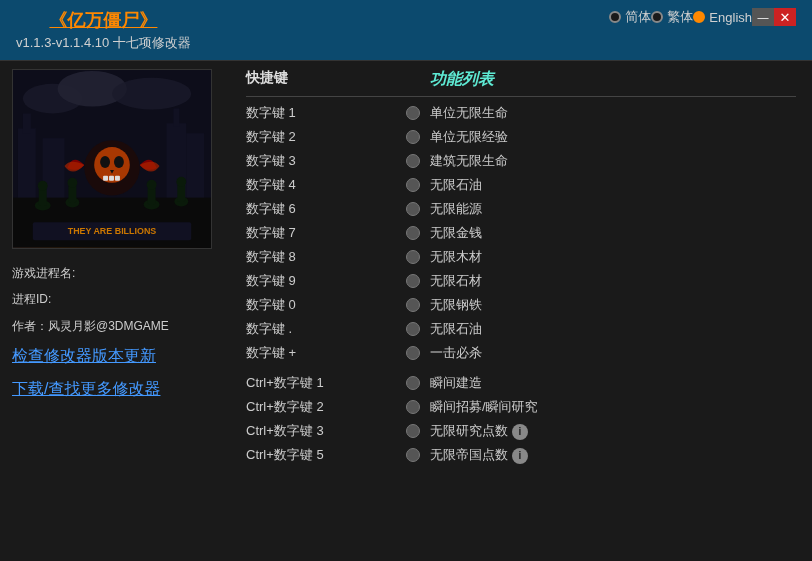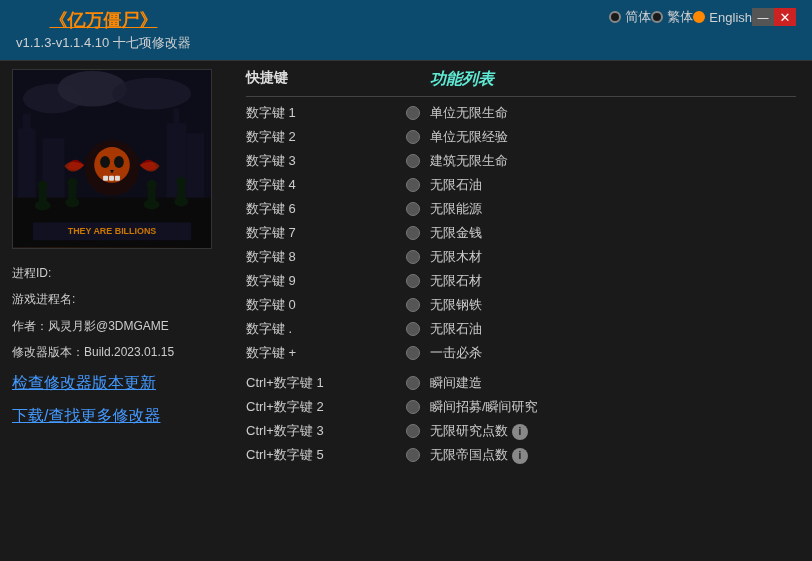--- a/index.html
+++ b/index.html
@@ -315,30 +315,27 @@
         <rect x="56" y="117" width="8" height="18" fill="#0a1a0a" rx="2"></rect>
         <circle cx="60" cy="115" r="5" fill="#0a1a0a"></circle>
         <rect x="136" y="119" width="8" height="18" fill="#0a1a0a" rx="2"></rect>
         <circle cx="140" cy="117" r="5" fill="#0a1a0a"></circle>
         <rect x="166" y="116" width="8" height="18" fill="#0a1a0a" rx="2"></rect>
         <circle cx="170" cy="114" r="5" fill="#0a1a0a"></circle>
       </svg>
     </div>
 
     <div class="info-row">
+      <span class="info-label">游戏进程名:</span>
+    </div>
+    <div class="info-row">
       <span class="info-label">进程ID:</span>
-    </div>
-    <div class="info-row">
-      <span class="info-label">游戏进程名:</span>
     </div>
     <div class="info-row">
       <span class="info-label">作者：风灵月影@3DMGAME</span>
-    </div>
-    <div class="info-row">
-      <span class="info-label">修改器版本：Build.2023.01.15</span>
     </div>
     <div class="info-row">
       <span class="link-text">检查修改器版本更新</span>
     </div>
     <div class="info-row">
       <span class="link-text">下载/查找更多修改器</span>
     </div>
   </div>
 
   <div class="right-panel">

